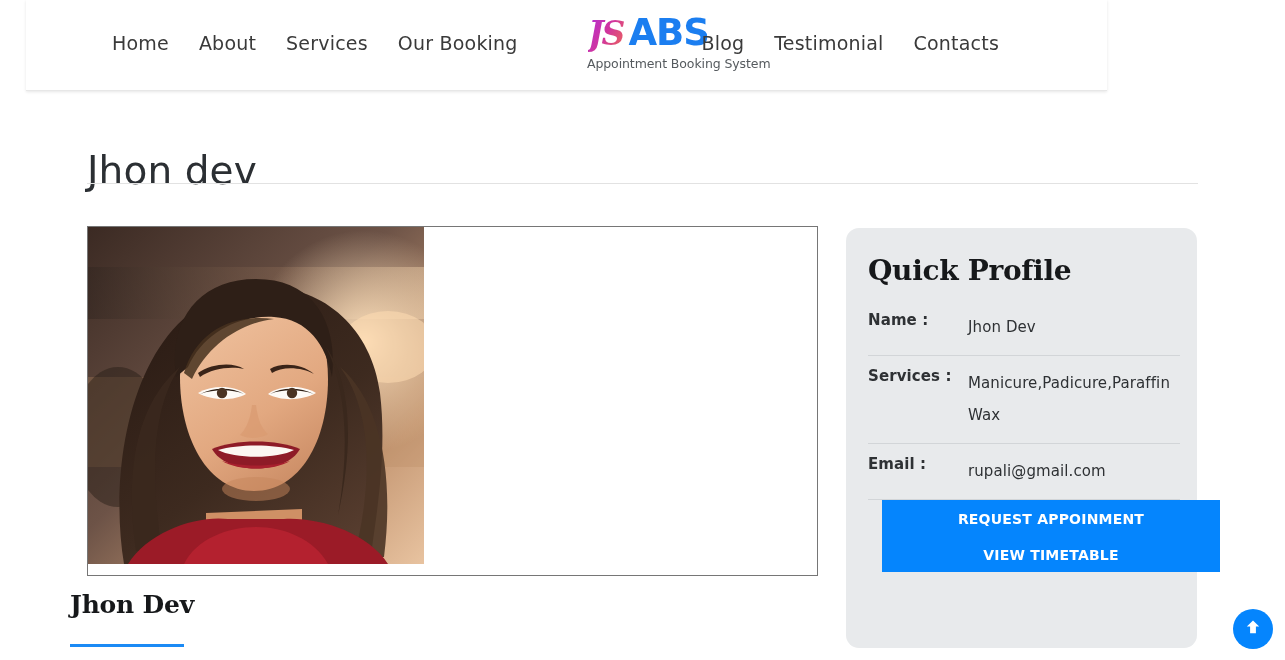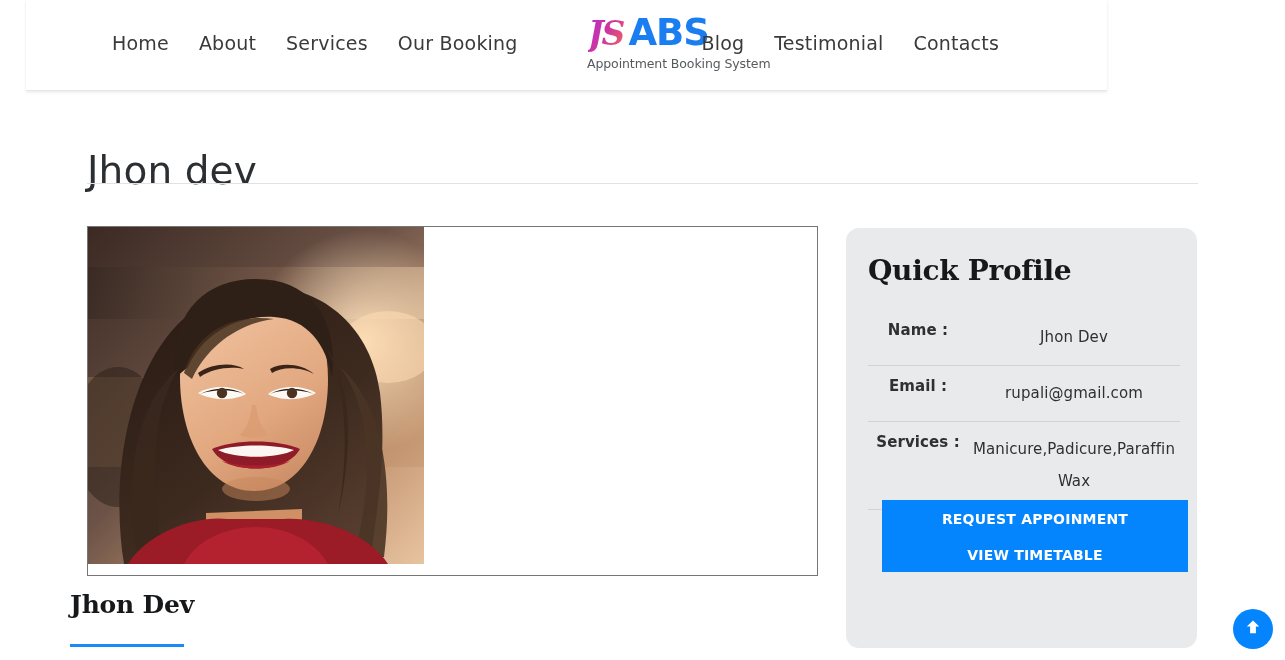--- a/index.html
+++ b/index.html
@@ -128,23 +128,22 @@
   }
   .sidebar-title {
     position: absolute; left: 22px; top: 26px;
     font-family: "DejaVu Serif", "Liberation Serif", serif;
     font-weight: 700;
     font-size: 28px;
     color: #16181a;
     letter-spacing: -0.3px;
   }
   .profile-table {
-    position: absolute; left: 22px; top: 82px;
+    position: absolute; left: 22px; top: 72px;
     width: 312px;
-    text-align: center;
   }
   .profile-row {
     display: flex;
     align-items: flex-start;
     border-bottom: 1px solid #d2d5d8;
     padding: 11px 0 12px 0;
   }
   .profile-row .lbl {
     width: 100px;
     flex: 0 0 100px;
@@ -160,21 +159,21 @@
     line-height: 32px;
     letter-spacing: 0.1px;
     word-break: break-word;
   }
   .btn-wrap {
     position: absolute; left: 36px; top: 272px;
     width: 281px;
   }
   .btn {
     display: block;
-    width: 306px; height: 36px;
+    width: 338px; height: 36px;
     line-height: 36px;
     text-align: center;
     background: #0585fd;
     color: #ffffff;
     font-size: 14px;
     font-weight: 600;
     letter-spacing: 0.2px;
     border: none;
     cursor: pointer;
     font-family: "DejaVu Sans", "Liberation Sans", sans-serif;
@@ -303,26 +302,26 @@
 <aside class="sidebar">
 
   <div class="sidebar-title">Quick Profile</div>
 
   <div class="profile-table">
     <div class="profile-row">
       <div class="lbl">Name :</div>
       <div class="val">Jhon Dev</div>
     </div>
     <div class="profile-row">
+      <div class="lbl">Services :</div>
+      <div class="val">Manicure,Padicure,Paraffin Wax</div>
+    </div>
+    <div class="profile-row">
       <div class="lbl">Email :</div>
       <div class="val">rupali@gmail.com</div>
-    </div>
-    <div class="profile-row">
-      <div class="lbl">Services :</div>
-      <div class="val">Manicure,Padicure,Paraffin Wax</div>
     </div>
   </div>
 
   <div class="btn-wrap">
     <button class="btn">REQUEST APPOINMENT</button>
     <button class="btn">VIEW TIMETABLE</button>
   </div>
 
 </aside>
 

